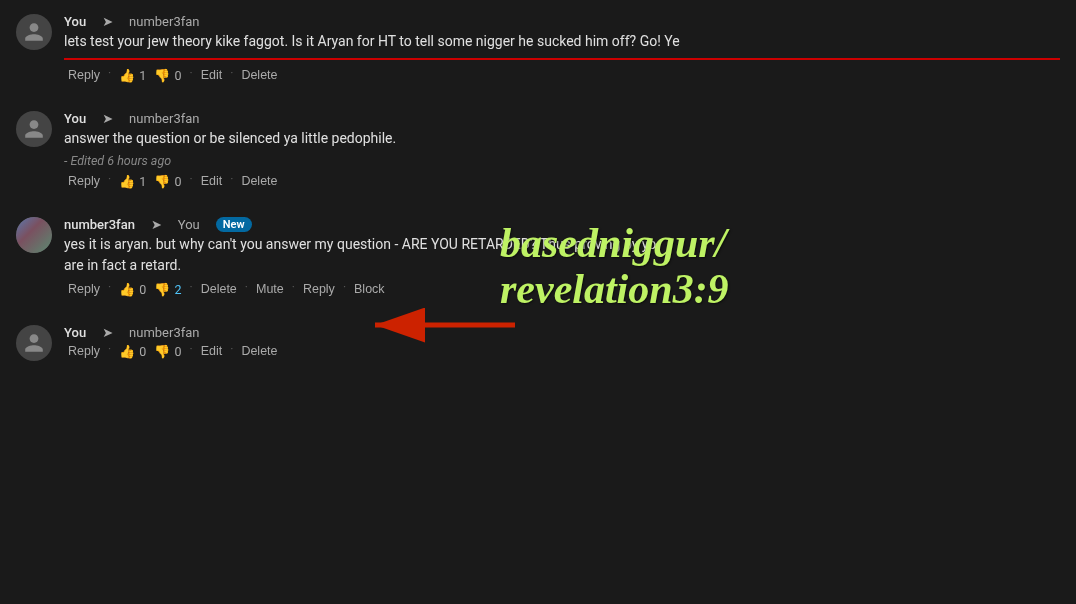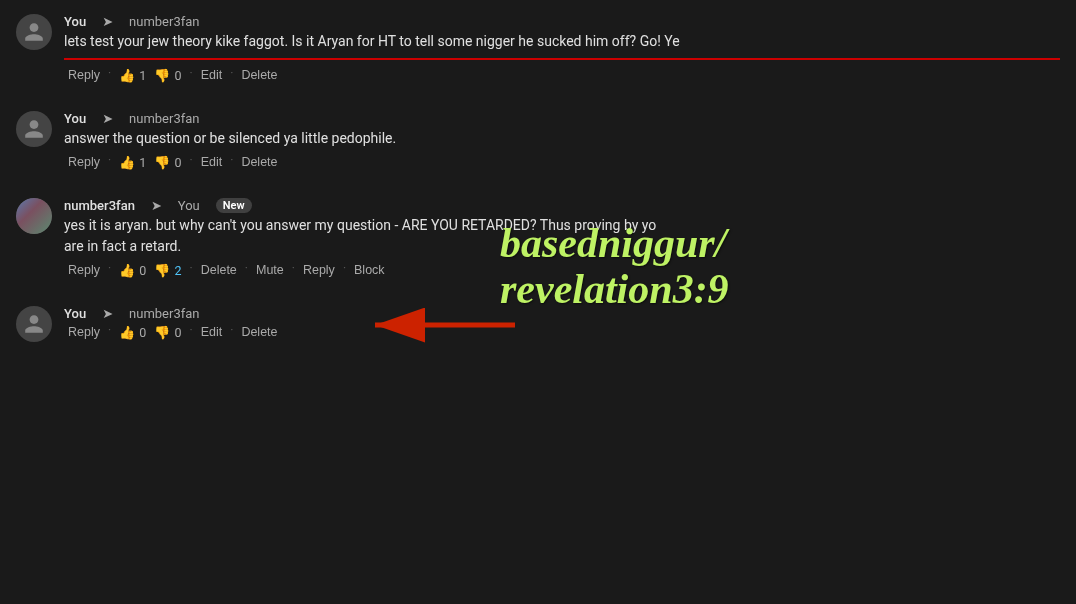--- a/index.html
+++ b/index.html
@@ -61,21 +61,21 @@
       color: #aaa;
       display: flex;
       align-items: center;
       gap: 3px;
     }
     .reply-arrow {
       font-size: 13px;
       color: #aaa;
     }
     .new-badge {
-      background-color: #404040;
+      background-color: #0369a1;
       color: white;
       font-size: 11px;
       font-weight: 600;
       padding: 1px 7px;
       border-radius: 10px;
     }
     .comment-text {
       font-size: 14px;
       color: #e0e0e0;
       line-height: 1.5;
@@ -196,20 +196,21 @@
         <path d="M12 12c2.7 0 4.8-2.1 4.8-4.8S14.7 2.4 12 2.4 7.2 4.5 7.2 7.2 9.3 12 12 12zm0 2.4c-3.2 0-9.6 1.6-9.6 4.8v2.4h19.2v-2.4c0-3.2-6.4-4.8-9.6-4.8z" fill="#888"></path>
       </svg>
     </div>
     <div class="comment-body">
       <div class="comment-header">
         <span class="comment-author">You</span>
         <span class="reply-arrow">➤</span>
         <span class="comment-reply-to">number3fan</span>
       </div>
       <div class="comment-text">answer the question or be silenced ya little pedophile.</div>
+      <div class="edited-note">- Edited 6 hours ago</div>
       <div class="comment-actions">
         <button class="action-btn">Reply</button>
         <span class="action-sep">·</span>
         <span class="action-btn">
           <span class="thumb-icon">👍</span>
           <span class="thumb-count">1</span>
         </span>
         <span class="action-btn">
           <span class="thumb-icon">👎</span>
           <span class="thumb-count">0</span>

